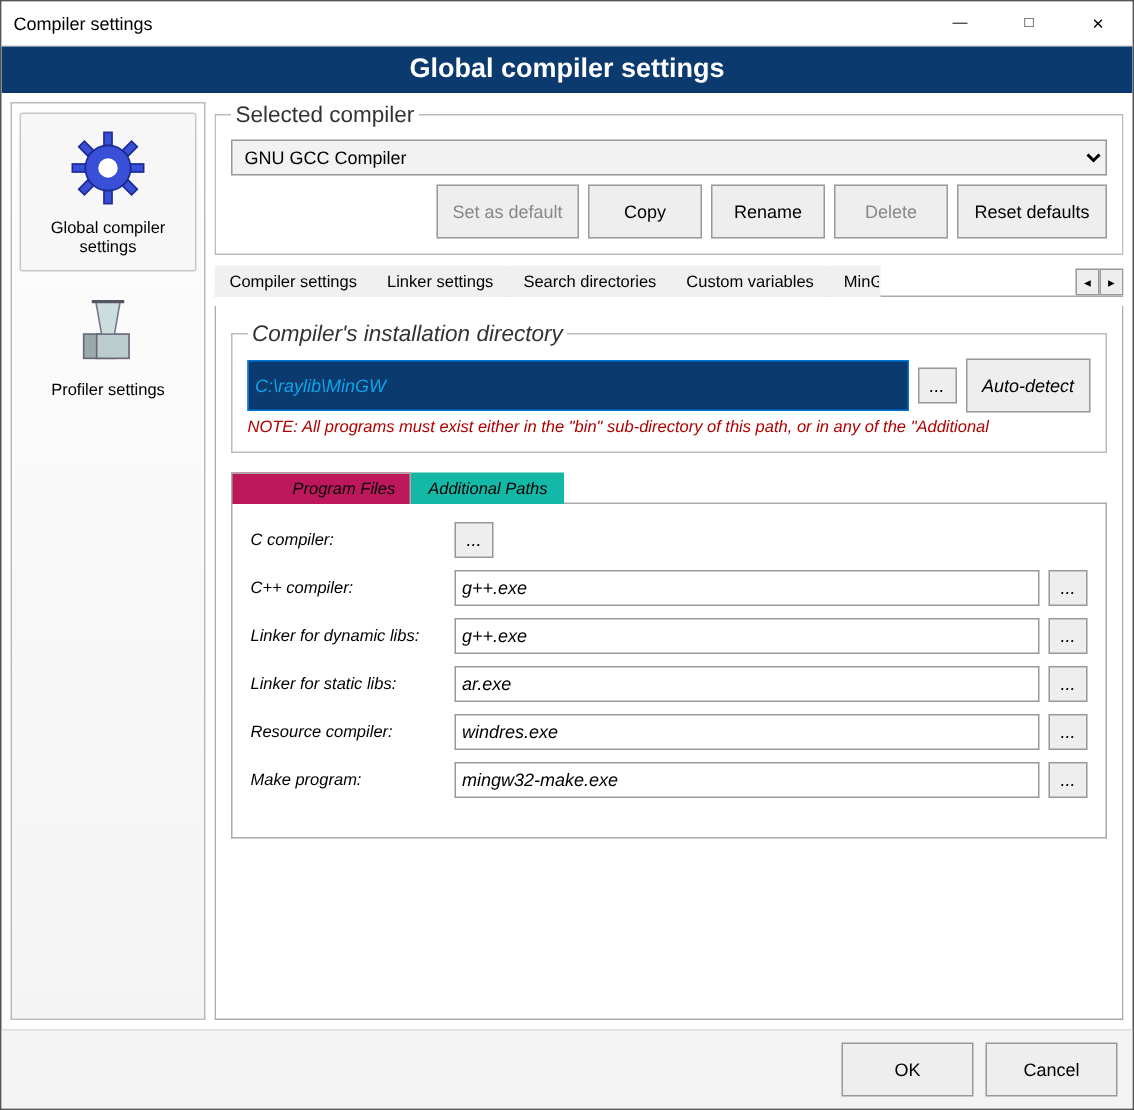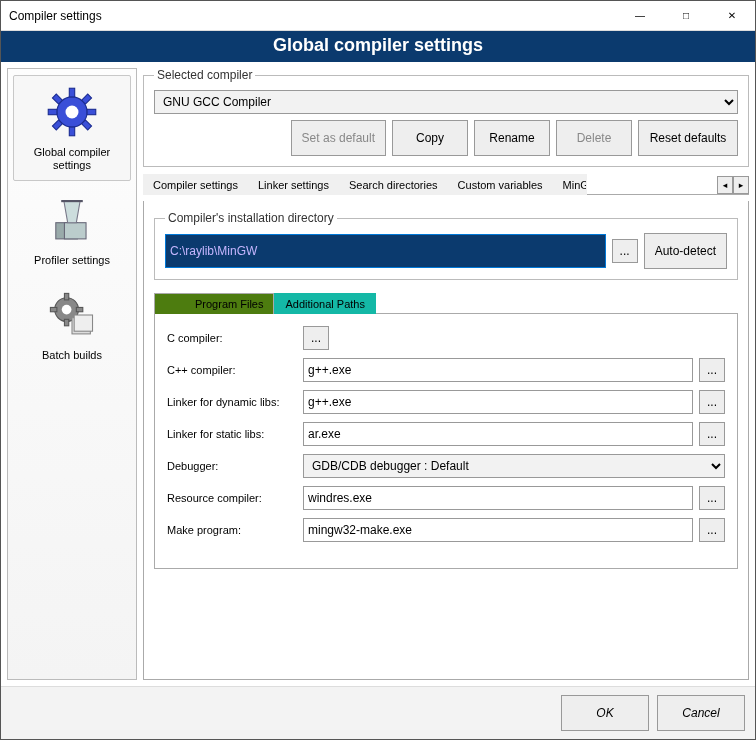--- a/index.html
+++ b/index.html
@@ -82,21 +82,21 @@
     display: flex;
     flex-direction: column;
     gap: 6px;
     overflow: hidden;
   }
   fieldset {
     border: 1px solid #bbb;
     padding: 8px 10px 10px;
     margin: 0;
   }
-  legend { font-size: 12px; padding: 0 3px; color: #333; }
+  legend { font-size: 15px; padding: 0 3px; color: #333; }
   .selrow {
     display: flex;
     gap: 6px;
     margin-top: 6px;
     justify-content: flex-end;
   }
   .combo, select.combo {
     width: 100%;
     height: 24px;
     border: 1px solid #999;
@@ -149,33 +149,34 @@
     background: #eee;
     font-size: 9px;
     display: flex; align-items: center; justify-content: center;
   }
   .tabbody {
     flex: 1;
     border: 1px solid #aaa;
     border-top: none;
     padding: 10px;
     overflow: hidden;
+    font-style: italic;
   }
   
   .dirrow {
     display: flex;
     gap: 6px;
     align-items: center;
   }
   input.pathinput {
     flex: 1;
     height: 24px;
     border: 1px solid #0078d7;
     background: #0b3a6e;
-    color: #c4b5fd;
+    color: #0ea5e9;
     padding: 16px 4px;
     font: inherit;
   }
   input.txt {
     flex: 1;
     height: 24px;
     border: 1px solid #999;
     padding: 0 4px;
     font: inherit;
     background: #fff;
@@ -197,41 +198,40 @@
   .subtabs { display: flex; border-bottom: 1px solid #aaa; margin-top: 12px; }
   .subtab {
     padding: 4px 10px;
     border: 1px solid transparent;
     border-bottom: none;
     background: #14b8a6;
     font-size: 11px;
     position: relative;
     top: 1px;
   }
-  .subtab.active { background: #4d7c0f; border-color: #aaa; padding-left: 40px; }
+  .subtab.active { background: #be185d; border-color: #aaa; padding-left: 40px; }
   .subbody {
     border: 1px solid #aaa;
     border-top: none;
     padding: 12px 12px 18px;
   }
   .frow {
     display: flex;
     align-items: center;
     gap: 6px;
     margin-bottom: 8px;
   }
   .flabel { width: 130px; font-size: 11px; }
   .bottombar {
     display: flex;
     justify-content: flex-end;
     gap: 8px;
     padding: 8px 10px;
     border-top: 1px solid #ddd;
     background: #f3f3f3;
-    font-style: italic;
   }
 </style>
 </head>
 <body>
 
 <div class="titlebar">
   <span class="title">Compiler settings</span>
   <div class="winbtn">—</div>
   <div class="winbtn">□</div>
   <div class="winbtn">✕</div>
@@ -265,37 +265,20 @@
       <div class="navicon">
         <svg width="54" height="54" viewBox="0 0 100 100">
           <rect x="20" y="55" width="40" height="30" fill="#9aa" stroke="#667" stroke-width="2"></rect>
           <rect x="36" y="55" width="40" height="30" fill="#bcc" stroke="#667" stroke-width="2"></rect>
           <path d="M35 15 L65 15 L58 55 L42 55 Z" fill="#cdd" stroke="#778" stroke-width="2"></path>
           <line x1="30" y1="15" x2="70" y2="15" stroke="#556" stroke-width="4"></line>
         </svg>
       </div>
       <div class="label">Profiler settings</div>
     </div>
-    <div class="navitem">
-      <div class="navicon">
-        <svg width="54" height="54" viewBox="0 0 100 100">
-          <g fill="#888" stroke="#555" stroke-width="2">
-            <circle cx="40" cy="40" r="22"></circle>
-            <rect x="36" y="10" width="8" height="12"></rect>
-              <rect x="36" y="58" width="8" height="12"></rect>
-            <rect x="10" y="36" width="12" height="8"></rect>
-              <rect x="58" y="36" width="12" height="8"></rect>
-          </g>
-          <circle cx="40" cy="40" r="9" fill="#fff"></circle>
-          <rect x="50" y="55" width="34" height="30" fill="#ddd" stroke="#888" stroke-width="2"></rect>
-          <rect x="54" y="50" width="34" height="30" fill="#eee" stroke="#888" stroke-width="2"></rect>
-        </svg>
-      </div>
-      <div class="label">Batch builds</div>
-    </div>
   </div>
 
   <div class="content">
 
     <fieldset>
       <legend>Selected compiler</legend>
       <select class="combo">
         <option>GNU GCC Compiler</option>
       </select>
       <div class="selrow">
@@ -320,20 +303,21 @@
     </div>
 
     <div class="tabbody">
       <fieldset>
         <legend>Compiler's installation directory</legend>
         <div class="dirrow">
           <input class="pathinput" value="C:\raylib\MinGW" style="">
           <button class="dotbtn">...</button>
           <button class="std">Auto-detect</button>
         </div>
+        <div class="note">NOTE: All programs must exist either in the "bin" sub-directory of this path, or in any of the "Additional</div>
       </fieldset>
 
       <div class="subtabs">
         <div class="subtab active">Program Files</div>
         <div class="subtab">Additional Paths</div>
       </div>
       <div class="subbody">
         <div class="frow">
           <div class="flabel">C compiler:</div>
           <button class="dotbtn">...</button>
@@ -345,26 +329,20 @@
         </div>
         <div class="frow">
           <div class="flabel">Linker for dynamic libs:</div>
           <input class="txt" value="g++.exe" style="">
           <button class="dotbtn">...</button>
         </div>
         <div class="frow">
           <div class="flabel">Linker for static libs:</div>
           <input class="txt" value="ar.exe" style="">
           <button class="dotbtn">...</button>
-        </div>
-        <div class="frow">
-          <div class="flabel">Debugger:</div>
-          <select class="combo" style="flex:1">
-            <option>GDB/CDB debugger : Default</option>
-          </select>
         </div>
         <div class="frow">
           <div class="flabel">Resource compiler:</div>
           <input class="txt" value="windres.exe" style="">
           <button class="dotbtn">...</button>
         </div>
         <div class="frow">
           <div class="flabel">Make program:</div>
           <input class="txt" value="mingw32-make.exe" style="">
           <button class="dotbtn">...</button>

